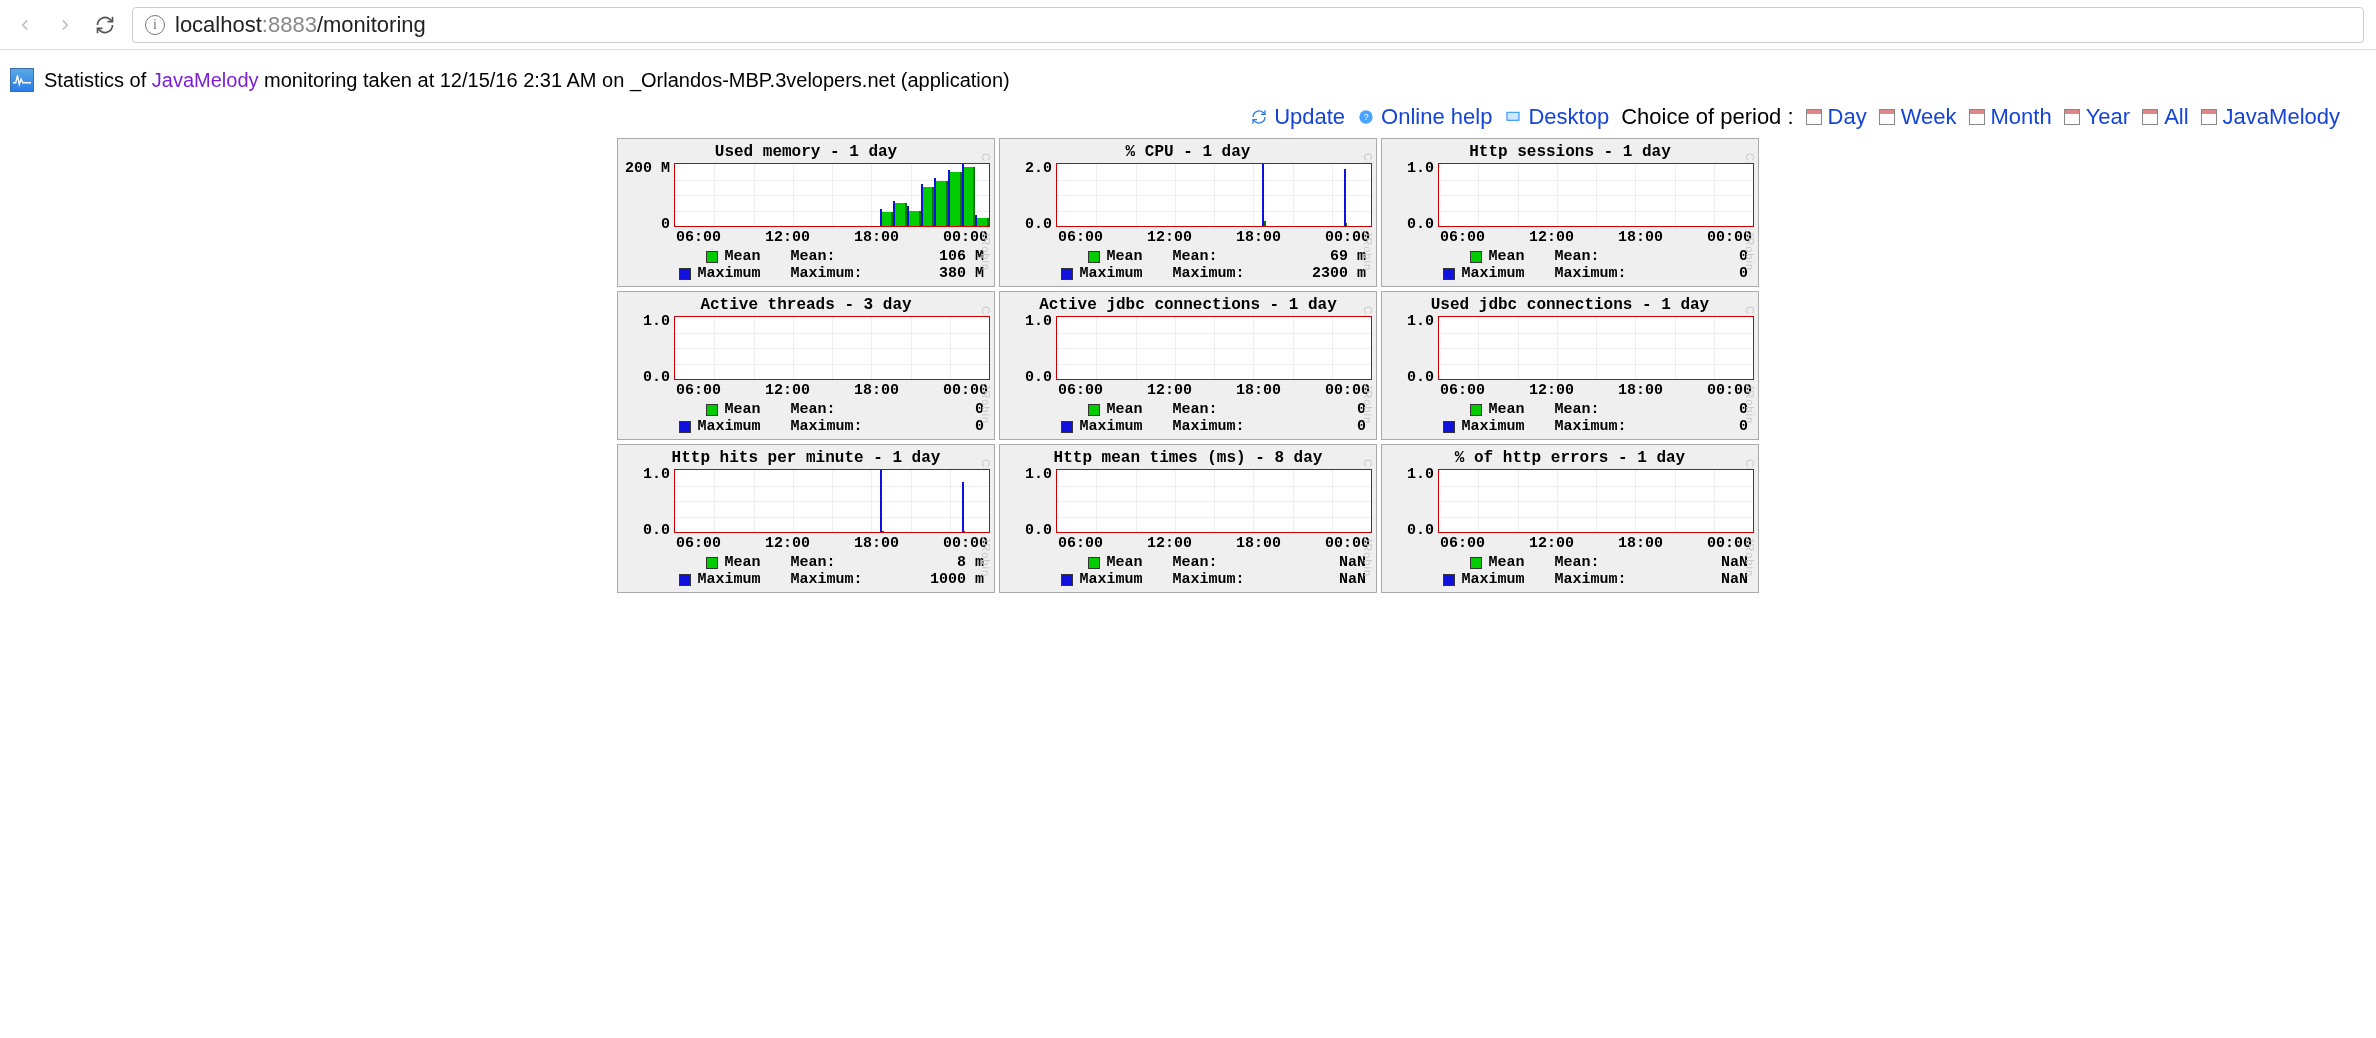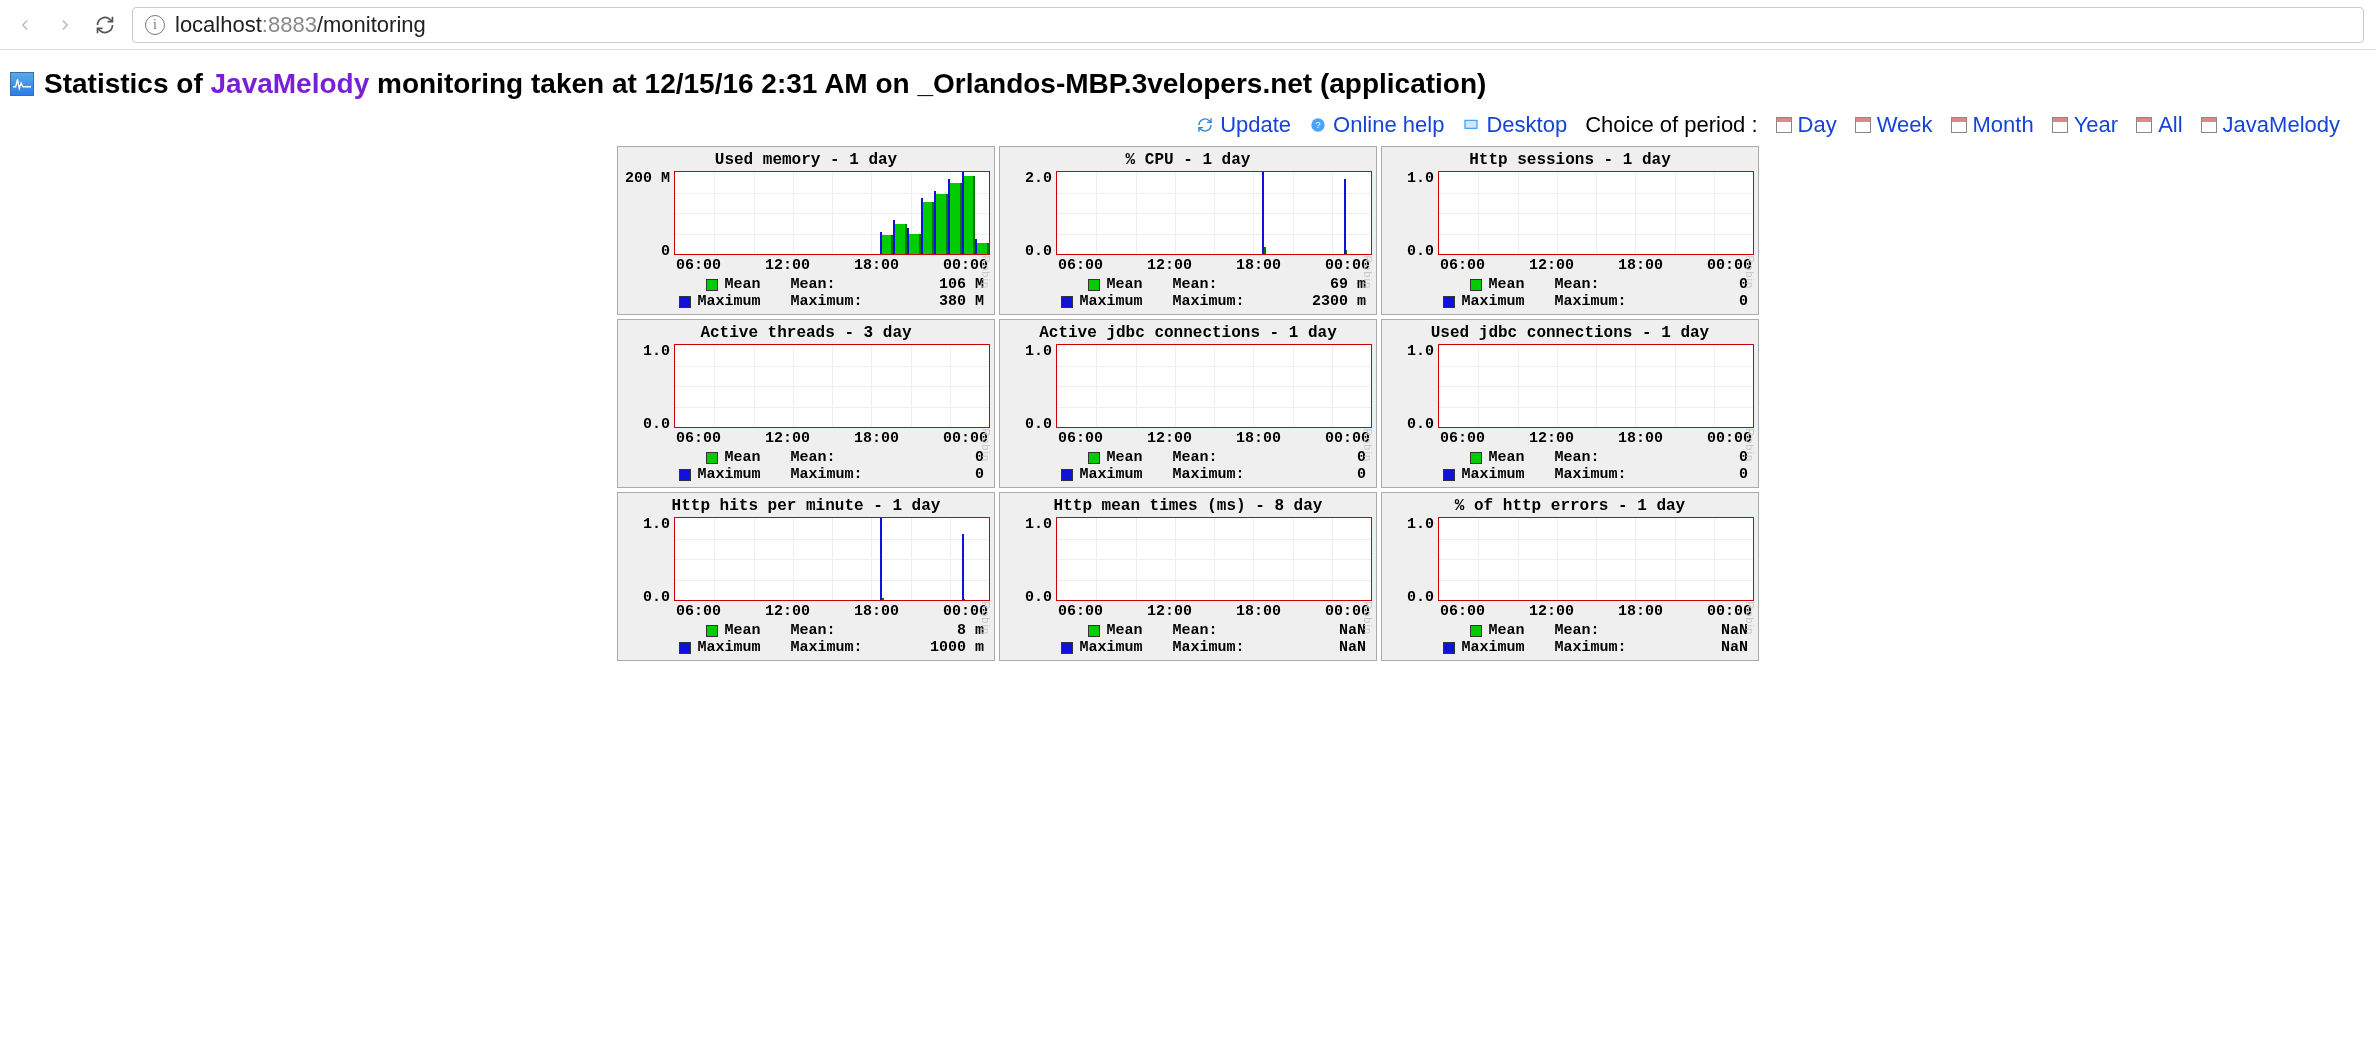--- a/index.html
+++ b/index.html
@@ -73,32 +73,32 @@
     width: 24px;
     height: 24px;
     background: linear-gradient(#5aa9e6,#2b7de9);
     border: 1px solid #3a6fa5;
     display: flex;
     align-items: center;
     justify-content: center;
   }
   .header-icon svg { width: 18px; height: 14px; }
   .header-text {
-    font-size: 28px;
-    font-weight: bold;
+    font-size: 20px;
+    font-weight: normal;
     color: #000;
     text-align: center;
   }
   .header-text .jm-link { color: #7a1fd6; }
 
   .toolbar {
     display: flex;
     justify-content: flex-end;
     align-items: center;
-    gap: 18px;
+    gap: 12px;
     font-size: 22px;
     margin-right: 30px;
     margin-bottom: 8px;
     flex-wrap: wrap;
   }
   .toolbar .tlink {
     color: #1544d6;
     display: inline-flex;
     align-items: center;
     gap: 6px;
@@ -132,21 +132,21 @@
     font-size: 15px;
     color: #000;
   }
   .chart-title {
     text-align: center;
     font-size: 16px;
     margin-bottom: 2px;
   }
   .chart-body {
     display: flex;
-    height: 84px;
+    height: 64px;
   }
   .y-axis {
     width: 52px;
     position: relative;
   }
   .y-axis .ytick {
     position: absolute;
     right: 4px;
     transform: translateY(-50%);
     font-size: 15px;

